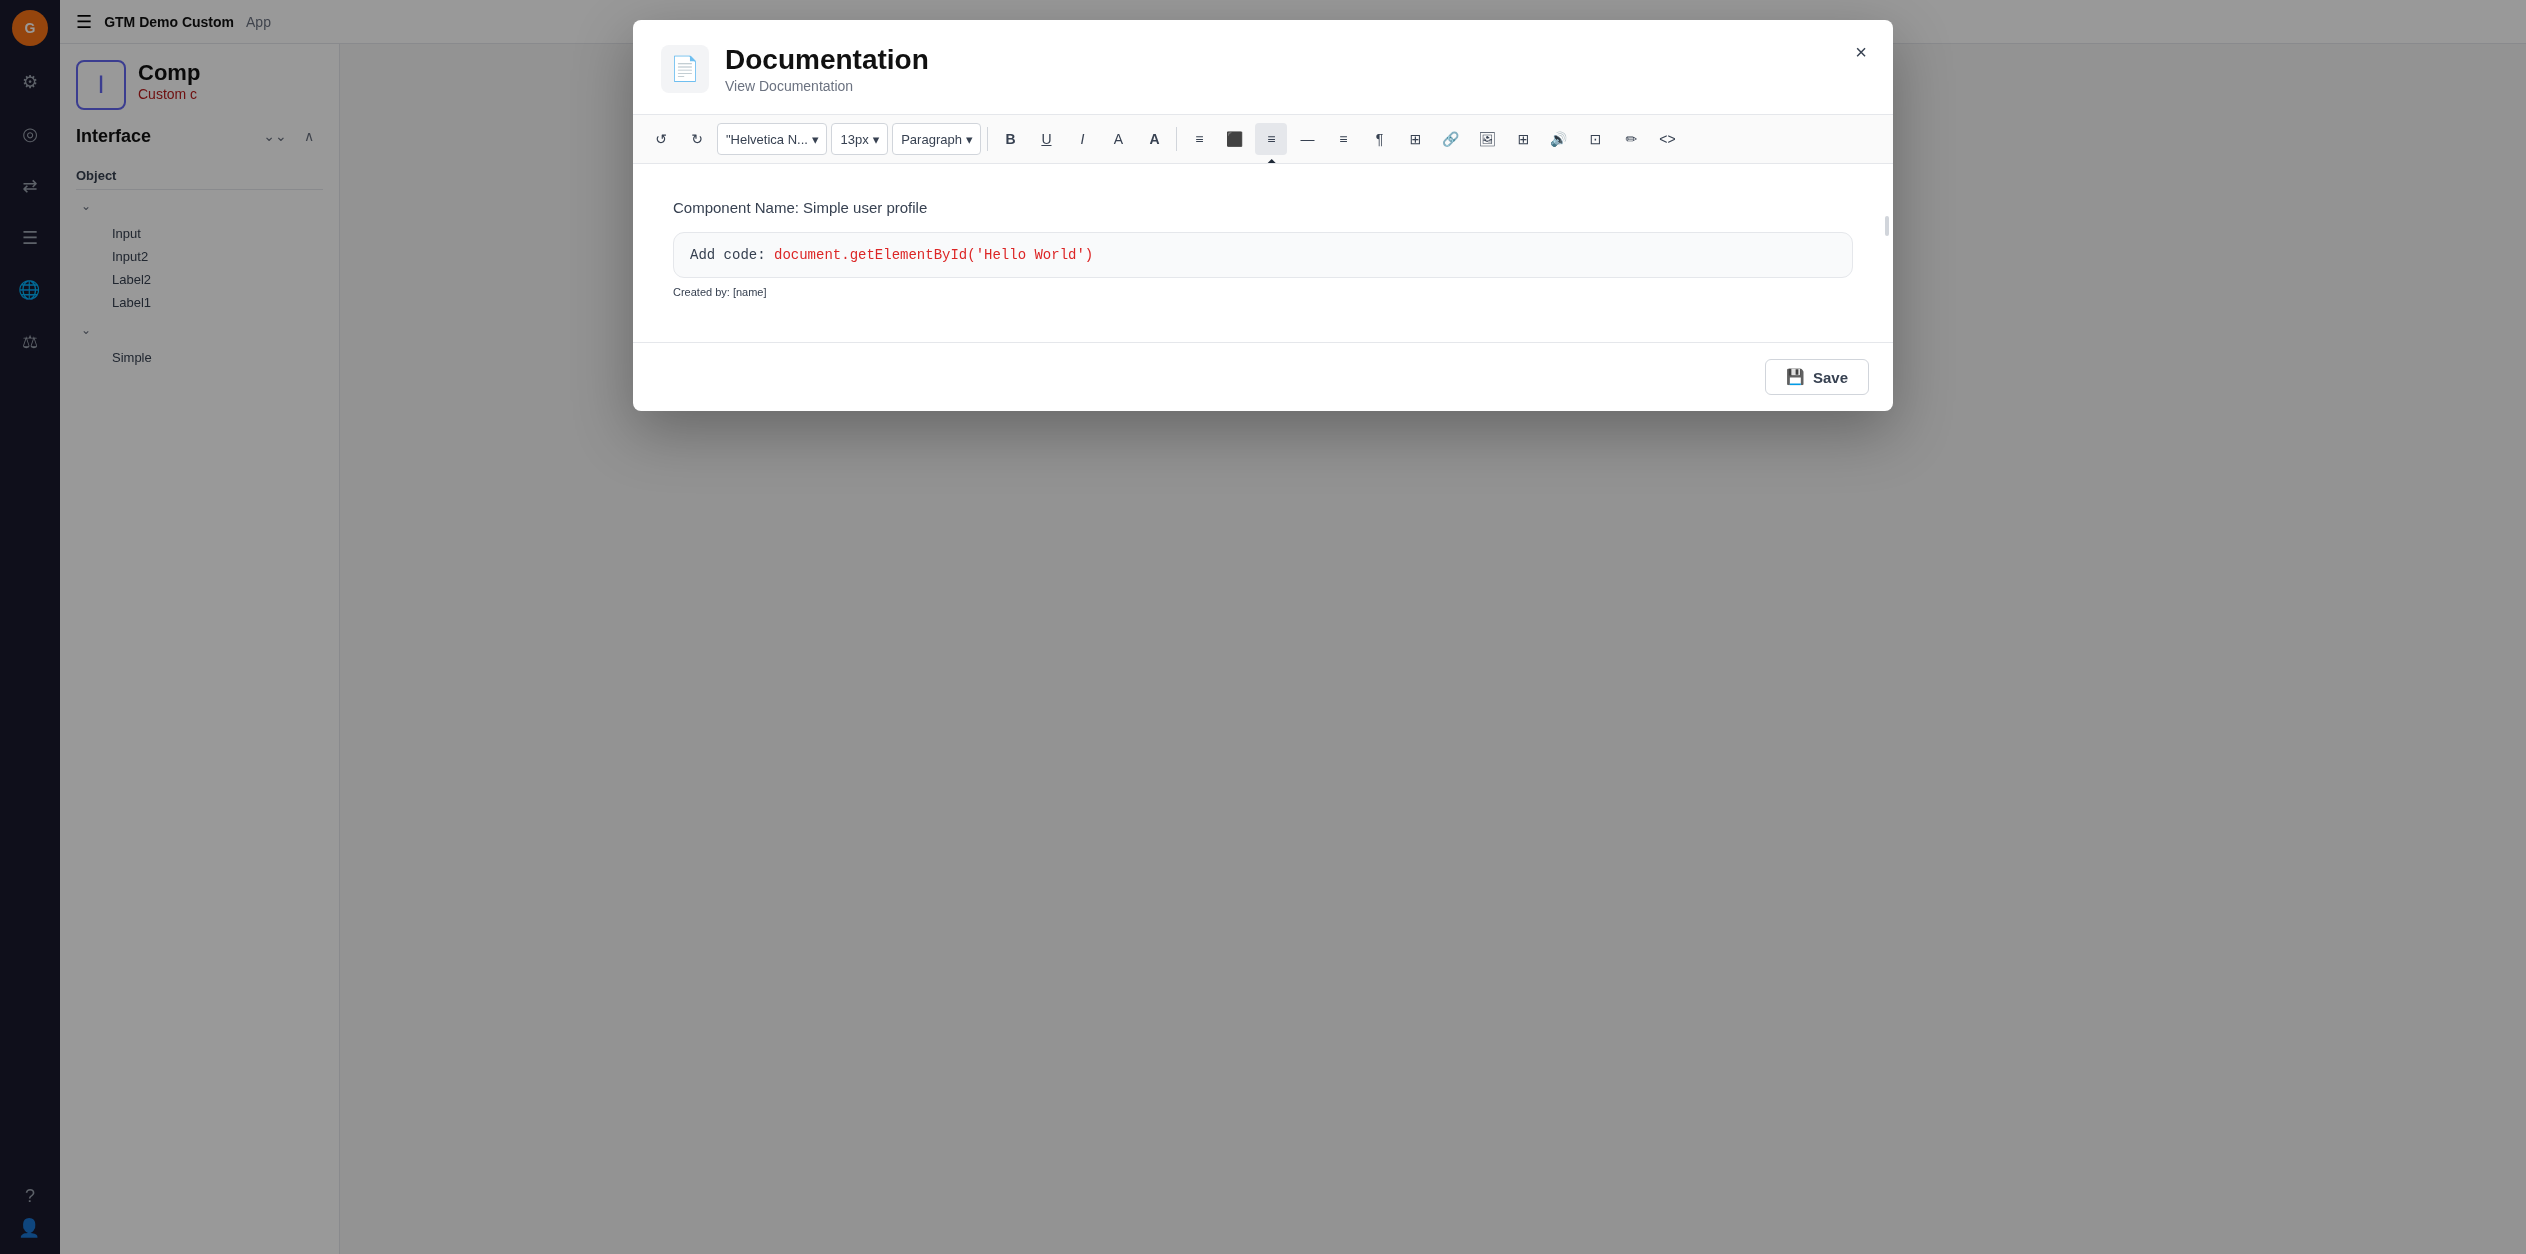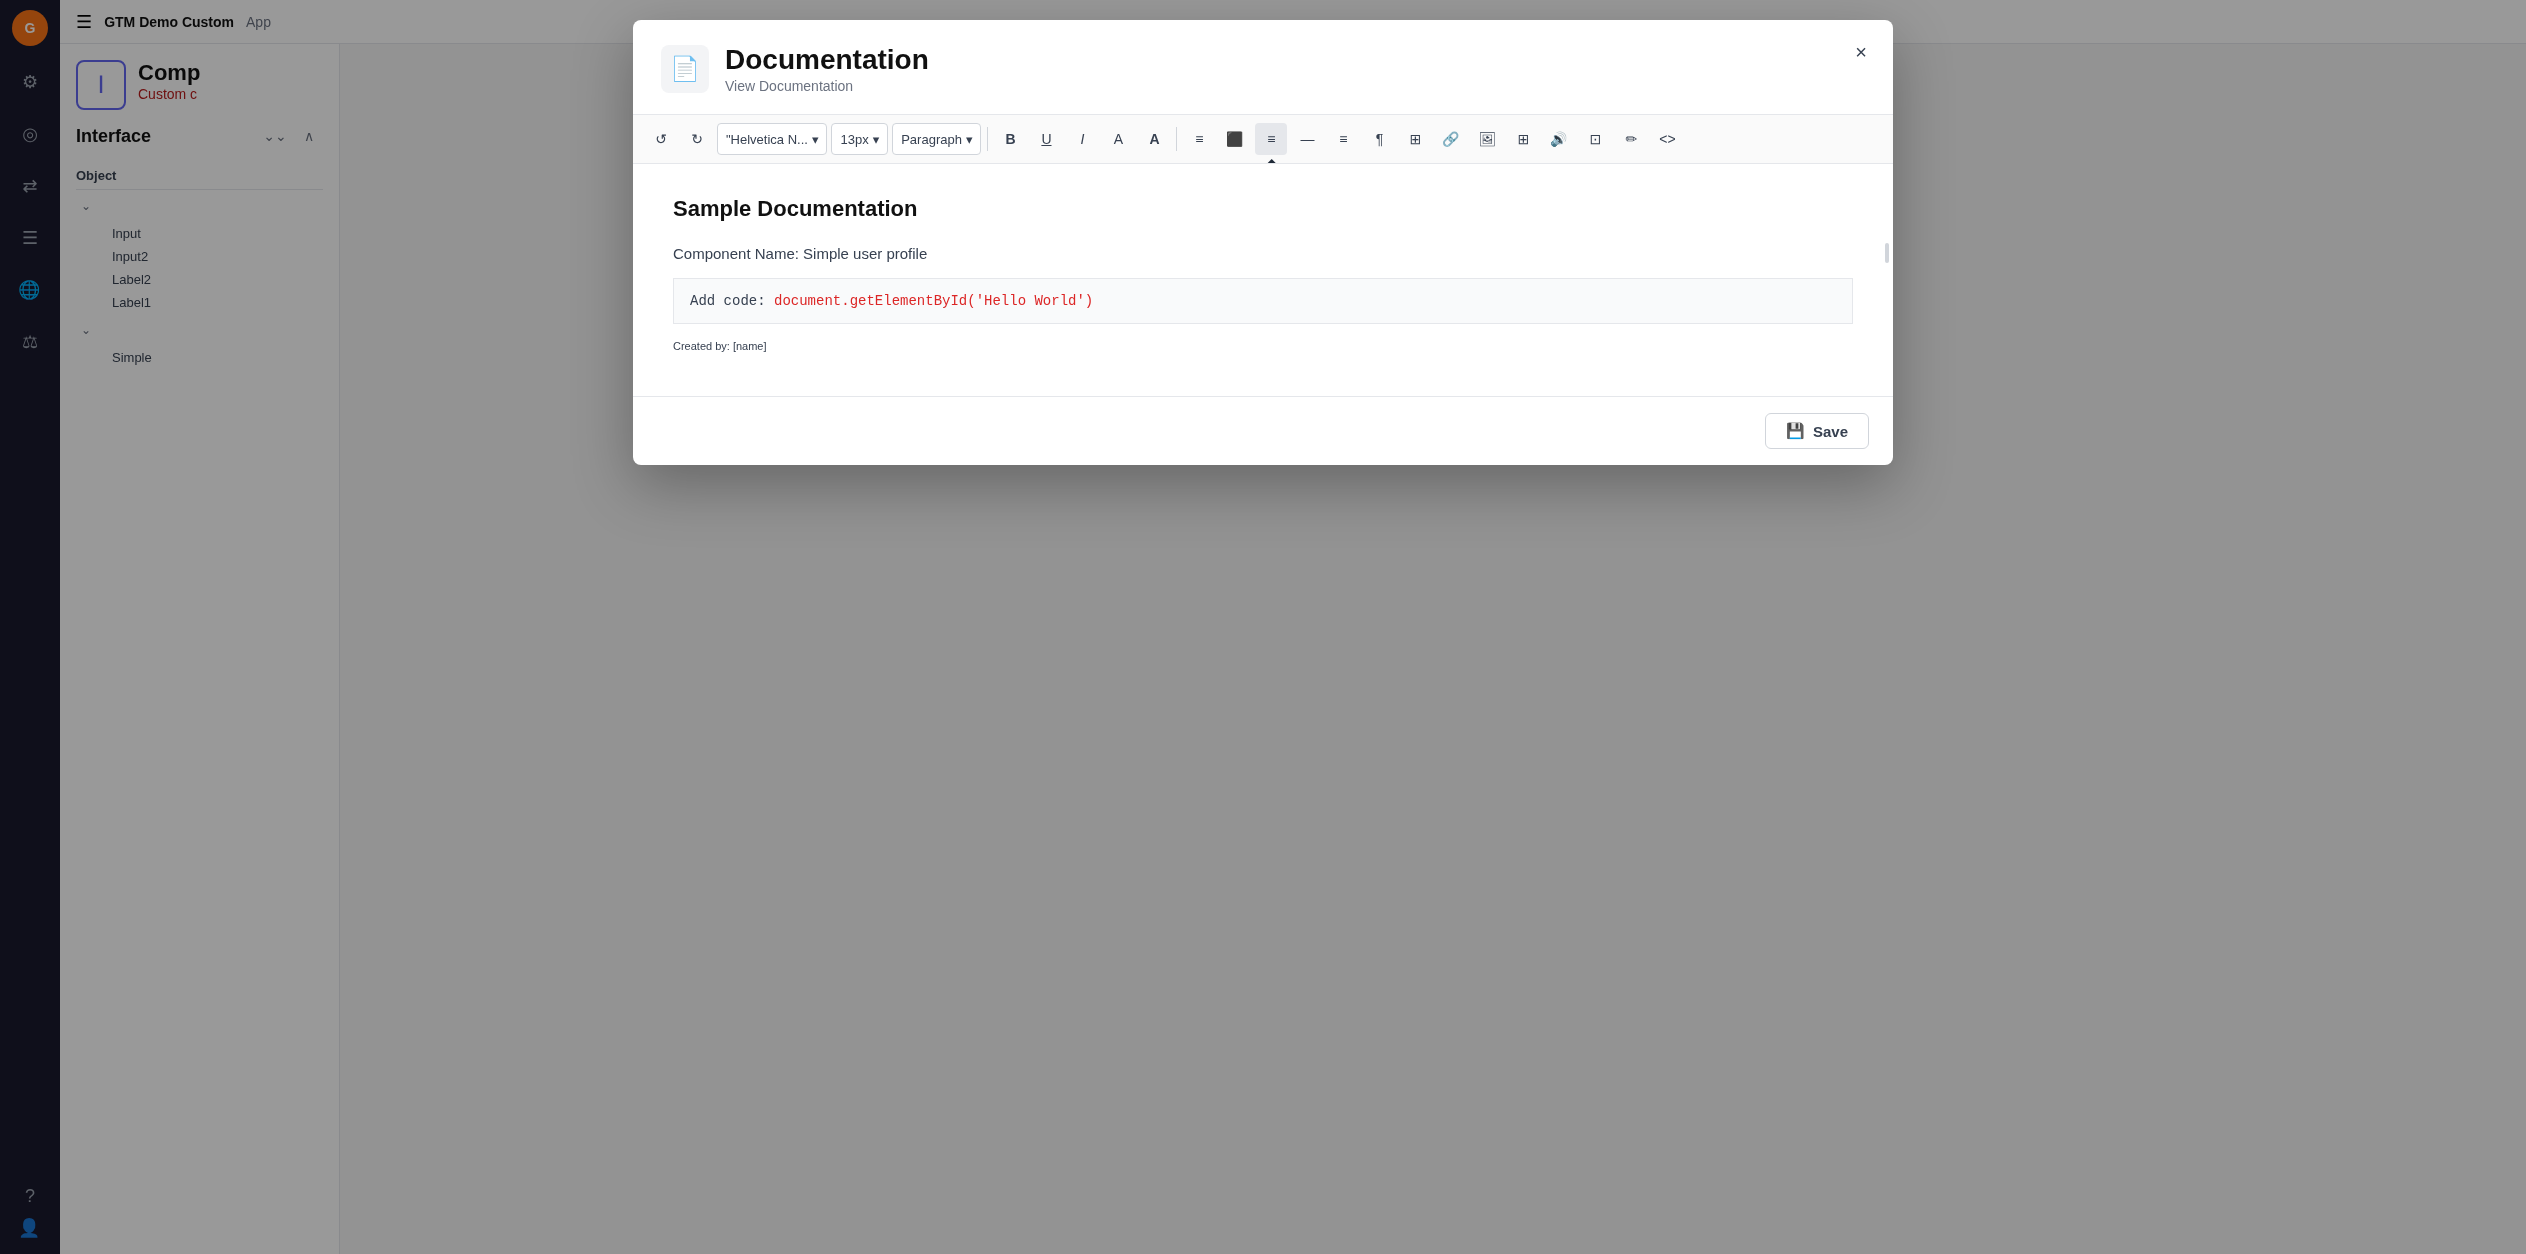--- a/index.html
+++ b/index.html
@@ -351,26 +351,26 @@
     .doc-para {
       font-size: 15px;
       color: #374151;
       margin-bottom: 12px;
       line-height: 1.6;
     }
 
     .code-block {
       background: #f9fafb;
       border: 1px solid #e5e7eb;
-      border-radius: 0;
+      border-radius: 11px;
       padding: 14px 16px;
       font-family: 'Courier New', monospace;
       font-size: 14px;
       color: #374151;
-      margin-bottom: 16px;
+      margin-bottom: 8px;
     }
 
     .code-keyword { color: #dc2626; }
 
     .doc-created {
       font-size: 11px;
       color: #374151;
       margin-bottom: 12px;
     }
 
@@ -534,21 +534,20 @@
       <div class="toolbar-btn">🔗</div>
       <div class="toolbar-btn">🖼</div>
       <div class="toolbar-btn">⊞</div>
       <div class="toolbar-btn">🔊</div>
       <div class="toolbar-btn">⊡</div>
       <div class="toolbar-btn">✏</div>
       <div class="toolbar-btn">&lt;&gt;</div>
     </div>
 
     <div class="editor-content">
-      <div class="doc-heading">Sample Documentation</div>
       <div class="doc-para">Component Name: Simple user profile</div>
 
       <div class="code-block">
         <span>Add code: </span><span class="code-keyword">document.getElementById('Hello World')</span>
       </div>
 
       <div class="doc-created">Created by: [name]</div>
 
       <div class="scrollbar-indicator"></div>
     </div>

